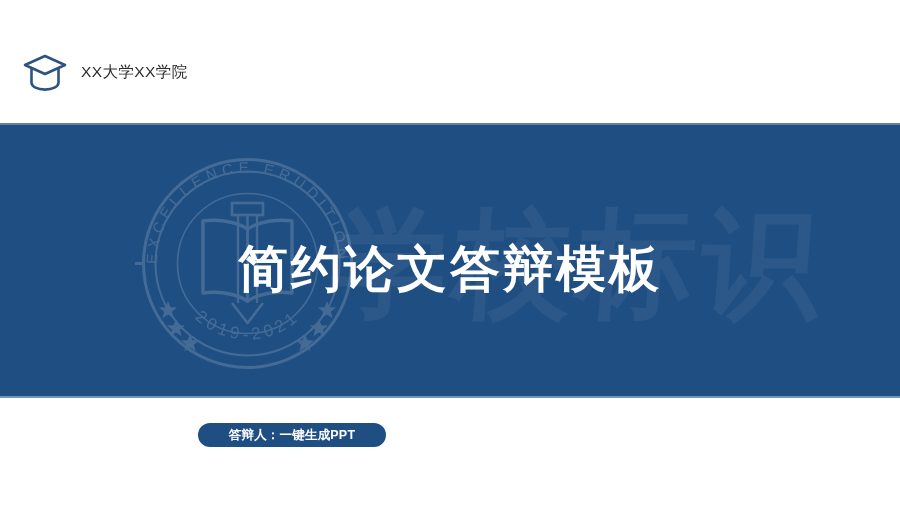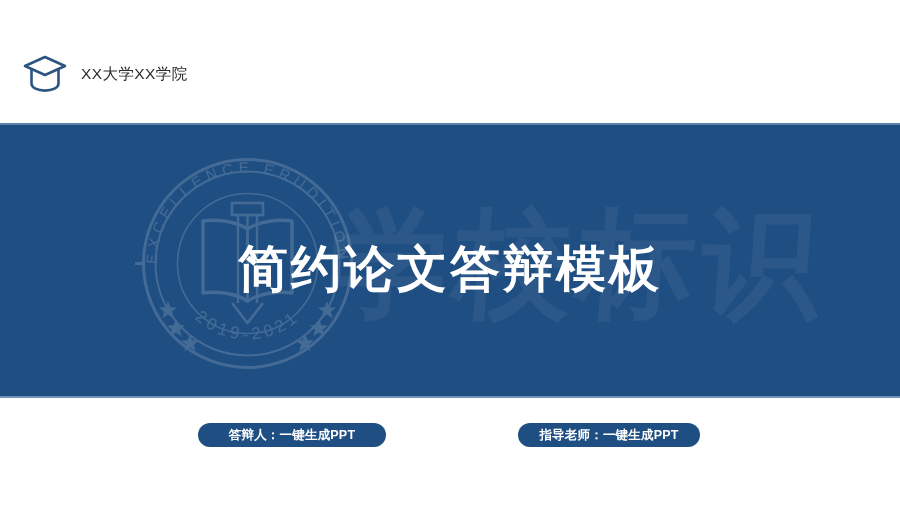--- a/index.html
+++ b/index.html
@@ -11,26 +11,26 @@
     width: 900px;
     height: 506px;
     position: relative;
     overflow: hidden;
     font-family: "Liberation Sans", "DejaVu Sans", sans-serif;
   }
 
   
   #header {
     position: absolute;
-    left: 0; top: 0;
+    left: 0; top: 16px;
     width: 900px;
     height: 95px;
     background: #ffffff;
     display: flex;
-    align-items: flex-end;
+    align-items: center;
   }
   #brand {
     display: flex;
     align-items: center;
     margin-left: 22px;
     margin-top: 18px;
     gap: 13px;
   }
   #cap-icon {
     width: 46px;
@@ -218,14 +218,13 @@
 
   <div id="script-wm">学校标识</div>
 
   <div id="hero-text">
     <h1 id="hero-title">简约论文答辩模板</h1>
   </div>
 </div>
 
 <div id="footer">
   <div id="pill-presenter" class="pill">答辩人：一键生成PPT</div>
-  <div id="pill-advisor" class="pill">指导老师：一键生成PPT</div>
 </div>
 
 </body></html>

